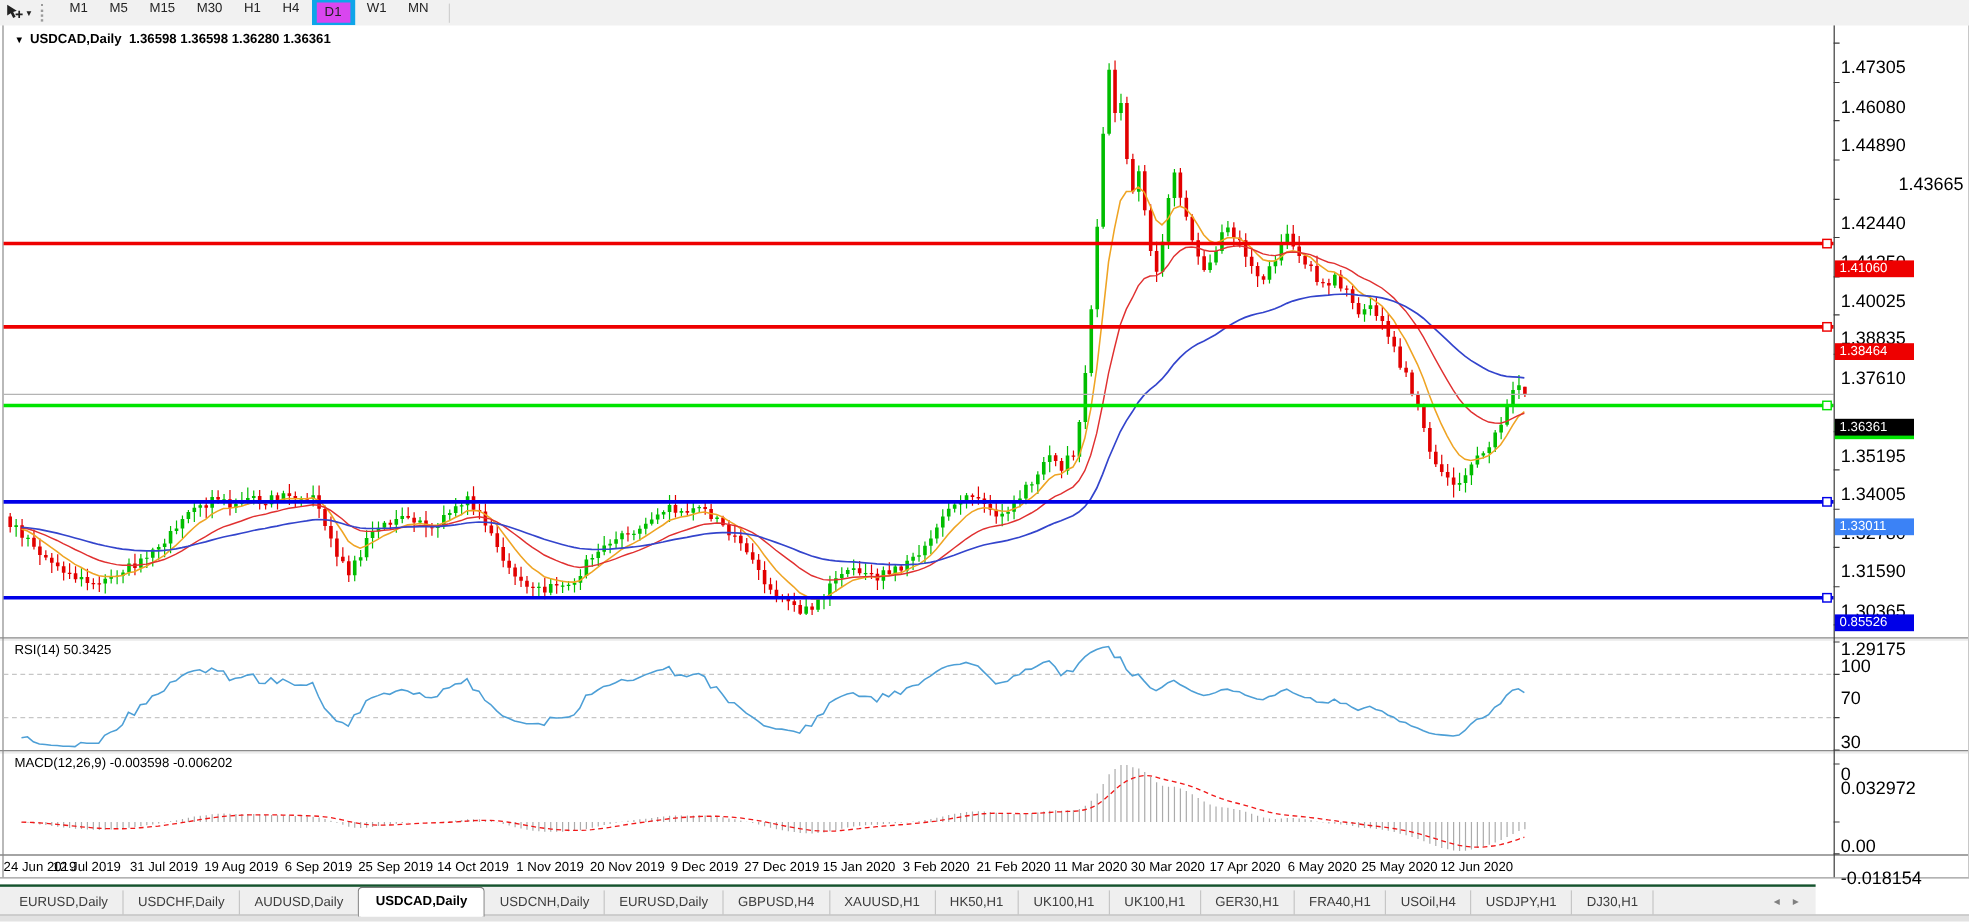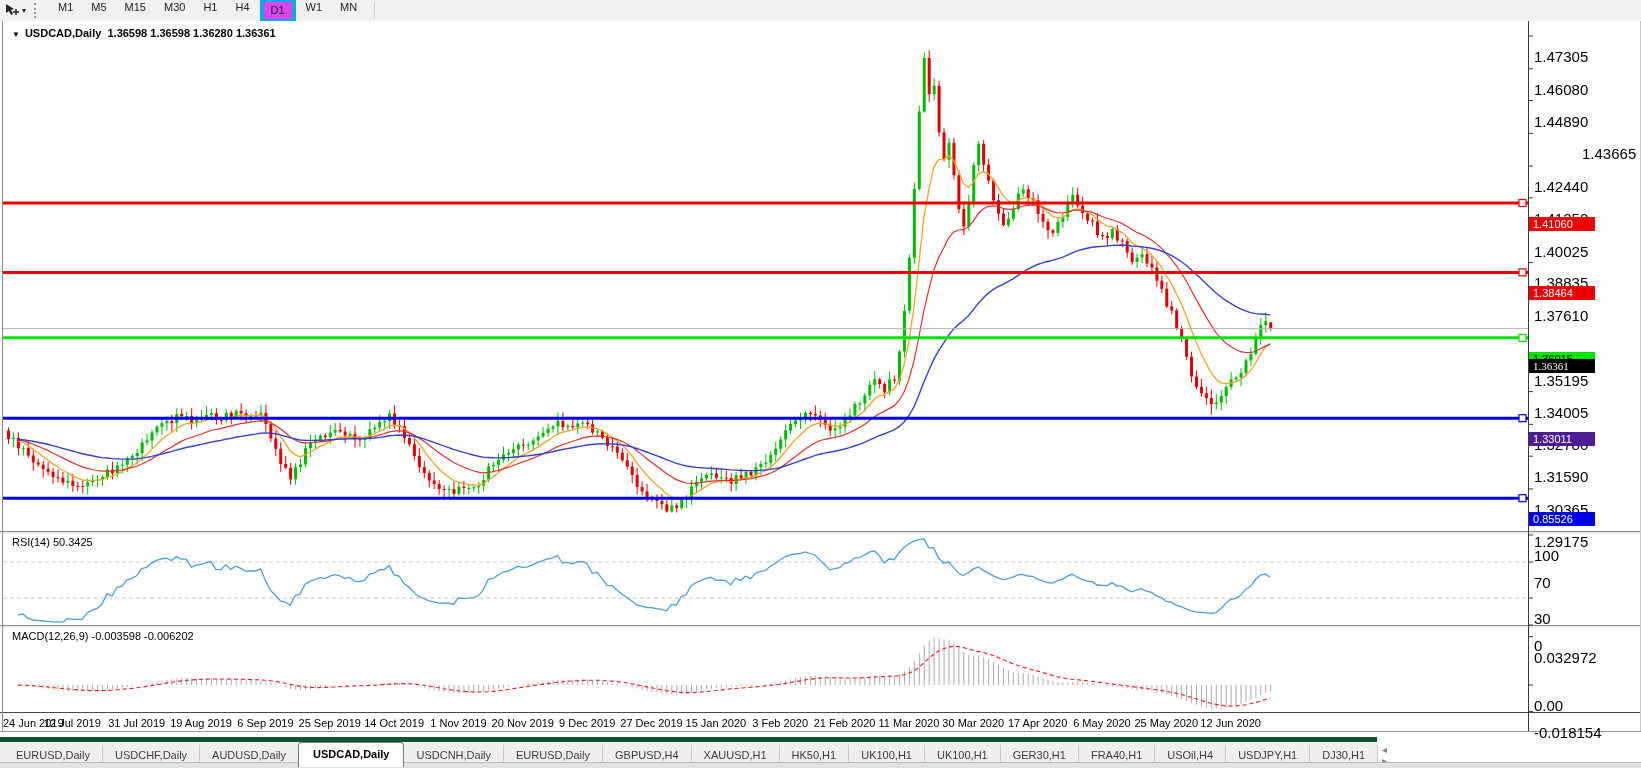--- a/index.html
+++ b/index.html
@@ -20,22 +20,22 @@
   #chart-svg{position:absolute;left:0;top:0;}
   #chart-title{position:absolute;left:12px;top:6px;z-index:5;font-size:11px;font-weight:700;color:#000;}
   #chart-title .tri{font-size:8px;margin-right:5px;font-weight:400;}
   .ind-label{position:absolute;left:12px;z-index:5;font-size:11px;color:#000;}
   .ptick{position:absolute;left:1534px;height:14px;line-height:14px;font-size:15px;color:#000;z-index:3;}
   .tag{position:absolute;left:1529px;width:62px;height:14px;line-height:14px;font-size:11px;
     padding-left:4px;z-index:4;}
   .dlab{position:absolute;top:0;height:14px;line-height:14px;font-size:11px;color:#000;white-space:nowrap;z-index:3;}
   #date-axis{position:absolute;left:0;top:693px;width:1641px;height:18px;z-index:3;}
   
-  #tabbar{position:absolute;left:0;top:737px;width:1377px;height:25px;background:#efefef;
-    border-top:5px solid #14532d;display:flex;align-items:flex-end;}
+  #tabbar{position:absolute;left:0;top:737px;width:1513px;height:25px;background:#efefef;
+    border-top:2px solid #14532d;display:flex;align-items:flex-end;}
   .tab{font-size:11px;color:#3c3c3c;padding:4px 12px 5px 12px;border-right:1px solid #c6c6c6;
     line-height:13px;white-space:nowrap;cursor:default;}
   .tab.active{background:#fff;border:1px solid #7a7a7a;border-bottom:none;border-radius:4px 4px 0 0;
     font-weight:700;color:#000;padding:5px 14px 6px 14px;margin-left:-1px;position:relative;z-index:2;}
   #tabscroll{margin-left:auto;margin-right:10px;align-self:center;color:#808080;font-size:10px;}
   #tabscroll span{margin:0 4px;cursor:default;}
   #statusbar{position:absolute;left:0;top:762px;width:1641px;height:6px;background:#e2e2e2;
     border-top:1px solid #bdbdbd;}
 </style>
 </head>
@@ -149,23 +149,23 @@
         <div class="ptick" style="top: 528px;">100</div>
         <div class="ptick" style="top: 555px;">70</div>
         <div class="ptick" style="top: 591px;">30</div>
         <div class="ptick" style="top: 618px;">0</div>
         <div class="ptick" style="top: 629.654px;">0.032972</div>
         <div class="ptick" style="top: 678px;">0.00</div>
         <div class="ptick" style="top: 704.619px;">-0.018154</div>
         <div class="tag" style="top: 195.979px; background: rgb(238, 0, 0); color: rgb(255, 255, 255);">1.41060</div>
         <div class="tag" style="top: 265.39px; background: rgb(238, 0, 0); color: rgb(255, 255, 255);">1.38464</div>
         <div class="tag" style="top: 330.872px; background: rgb(0, 228, 0); color: rgb(0, 0, 0);">1.36015</div>
-        <div class="tag" style="top: 411.193px; background: #4c1d95; color: rgb(255, 255, 255);">1.33011</div>
+        <div class="tag" style="top: 411.193px; background: #3b82f6; color: rgb(255, 255, 255);">1.33011</div>
         <div class="tag" style="top: 491.166px; background: rgb(0, 0, 232); color: rgb(255, 255, 255);">0.85526</div>
-        <div class="tag" style="top: 338px; background: rgb(0, 0, 0); color: rgb(255, 255, 255); font-family: Liberation Serif, serif;">1.36361</div>
+        <div class="tag" style="top: 328px; background: rgb(0, 0, 0); color: rgb(255, 255, 255);">1.36361</div>
       </div>
     <div id="date-axis">
         <div class="dlab" style="top: 2px; left: 3px;">24 Jun 2019</div>
         <div class="dlab" style="top: 2px; left: 72.35px; transform: translateX(-50%);">12 Jul 2019</div>
         <div class="dlab" style="top: 2px; left: 136.7px; transform: translateX(-50%);">31 Jul 2019</div>
         <div class="dlab" style="top: 2px; left: 201.05px; transform: translateX(-50%);">19 Aug 2019</div>
         <div class="dlab" style="top: 2px; left: 265.4px; transform: translateX(-50%);">6 Sep 2019</div>
         <div class="dlab" style="top: 2px; left: 329.75px; transform: translateX(-50%);">25 Sep 2019</div>
         <div class="dlab" style="top: 2px; left: 394.1px; transform: translateX(-50%);">14 Oct 2019</div>
         <div class="dlab" style="top: 2px; left: 458.45px; transform: translateX(-50%);">1 Nov 2019</div>

